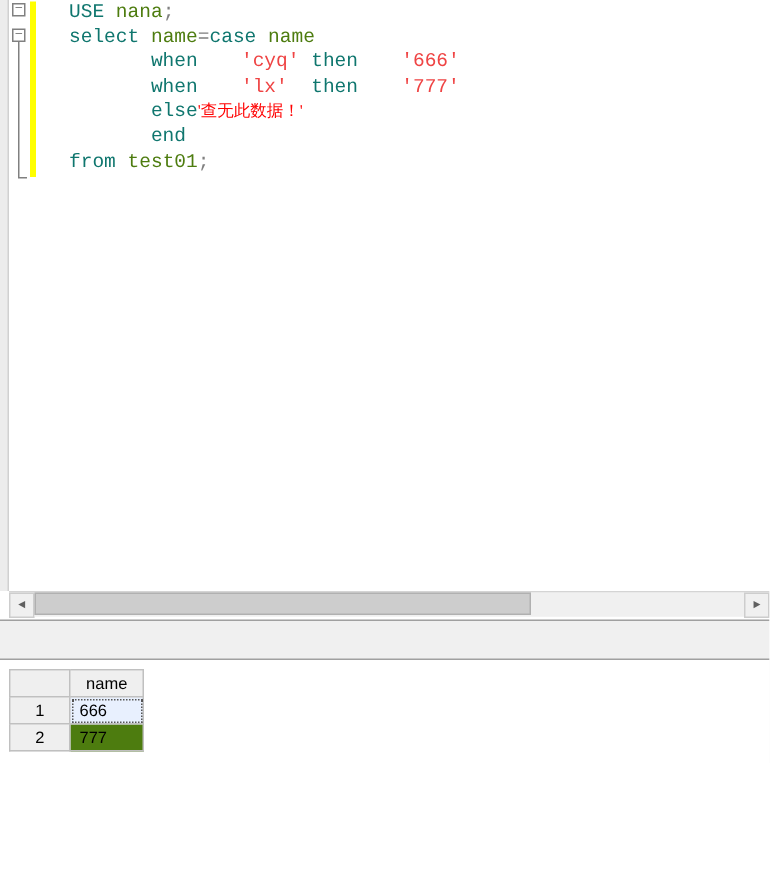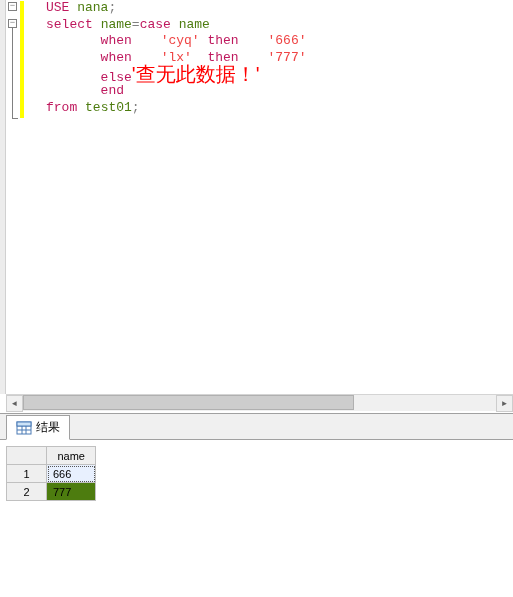--- a/index.html
+++ b/index.html
@@ -6,25 +6,25 @@
     body { font-family:Consolas,"Courier New",monospace; font-size:13px; background:#fff; width:513px; height:597px; overflow:hidden; position:relative; }
     .editor-pane { position:absolute; top:0; left:0; right:0; height:394px; background:#fff; display:flex; }
     .left-gutter { width:6px; background:#ececec; border-right:1px solid #d0d0d0; }
     .fold-gutter { width:14px; background:#fff; position:relative; }
     .fold-box { position:absolute; left:2px; width:9px; height:9px; border:1px solid #808080; background:#fff; font-size:9px; line-height:7px; text-align:center; color:#808080; cursor:pointer; }
     .fold-line { position:absolute; left:6px; width:1px; background:#808080; }
     .fold-end { position:absolute; left:6px; width:6px; height:1px; background:#808080; }
     .highlight-bar { width:4px; background:#ffff00; position:absolute; left:20px; top:1px; height:117px; }
     .code-area { flex:1; padding:0 0 0 26px; line-height:16.6px; white-space:pre; position:relative; }
     .code-line { height:16.6px; }
-    .kw { color:#be185d;font-family:Liberation Mono, monospace; }
+    .kw { color:#0f766e;font-family:Liberation Mono, monospace; }
     .obj { color:#4d7c0f; }
     .str { color:#ef4444;margin-left:21px; }
     .op  { color:#808080; }
-    .big { font-size:20px; font-family:Liberation Sans, sans-serif; color:#ff0000; }
+    .big { font-size:11px; font-family:Liberation Serif, serif; color:#ff0000; }
     .hscroll { position:absolute; bottom:0; left:0; right:0; height:17px; background:#f0f0f0; border-top:1px solid #d4d4d4; display:flex; }
     .hscroll-btn { width:17px; height:17px; background:#f0f0f0; border:1px solid #cdcdcd; display:flex; align-items:center; justify-content:center; font-size:8px; color:#606060; }
     .hscroll-track { flex:1; background:#f0f0f0; position:relative; }
     .hscroll-thumb { position:absolute; left:0; top:0; height:15px; width:70%; background:#cdcdcd; border:1px solid #b0b0b0; }
     .results-pane { position:absolute; top:413px; left:0; right:0; bottom:0; background:#f5f5f5; border-top:1px solid #a0a0a0; }
     .tab-strip { height:26px; background:#f0f0f0; display:flex; align-items:flex-end; padding:3px 6px 0 6px; border-bottom:1px solid #a0a0a0; font-family:"Microsoft YaHei",Tahoma,sans-serif; font-size:12px; }
     .tab { display:flex; align-items:center; gap:4px; padding:3px 9px; border:1px solid #a0a0a0; background:#fff; margin-right:2px; cursor:pointer; border-bottom:1px solid #fff; margin-bottom:-1px; }
     .tab.inactive { background:#e8e8e8; border-bottom:1px solid #a0a0a0; margin-bottom:0; }
     .tab-icon { width:16px; height:16px; display:inline-flex; }
     .grid-wrap { padding:6px 0 0 6px; background:#fff; position:absolute; top:26px; left:0; right:0; bottom:0; }
@@ -57,33 +57,20 @@
     <div class="hscroll-btn">◄</div>
     <div class="hscroll-track">
       <div class="hscroll-thumb"></div>
     </div>
     <div class="hscroll-btn">►</div>
   </div>
 </div>
 
 <div class="results-pane">
   <div class="tab-strip">
-    <div class="tab">
-      <span class="tab-icon">
-        <svg viewBox="0 0 16 16">
-            <rect x="1" y="2" width="14" height="12" fill="#fff" stroke="#4a7ab5"></rect>
-            <line x1="1" y1="6" x2="15" y2="6" stroke="#4a7ab5"></line>
-            <line x1="1" y1="10" x2="15" y2="10" stroke="#4a7ab5"></line>
-            <line x1="6" y1="2" x2="6" y2="14" stroke="#4a7ab5"></line>
-            <line x1="10" y1="2" x2="10" y2="14" stroke="#4a7ab5"></line>
-            <rect x="1" y="2" width="14" height="4" fill="#cde3f8" stroke="#4a7ab5"></rect>
-          </svg>
-      </span>
-      <span>结果</span>
-    </div>
   </div>
   <div class="grid-wrap">
     <table class="grid" id="results-grid">
       <thead>
           <tr id="grid-head-row">
             <th></th>
             <th>name</th>
           </tr>
         </thead>
       <tbody id="grid-body">

